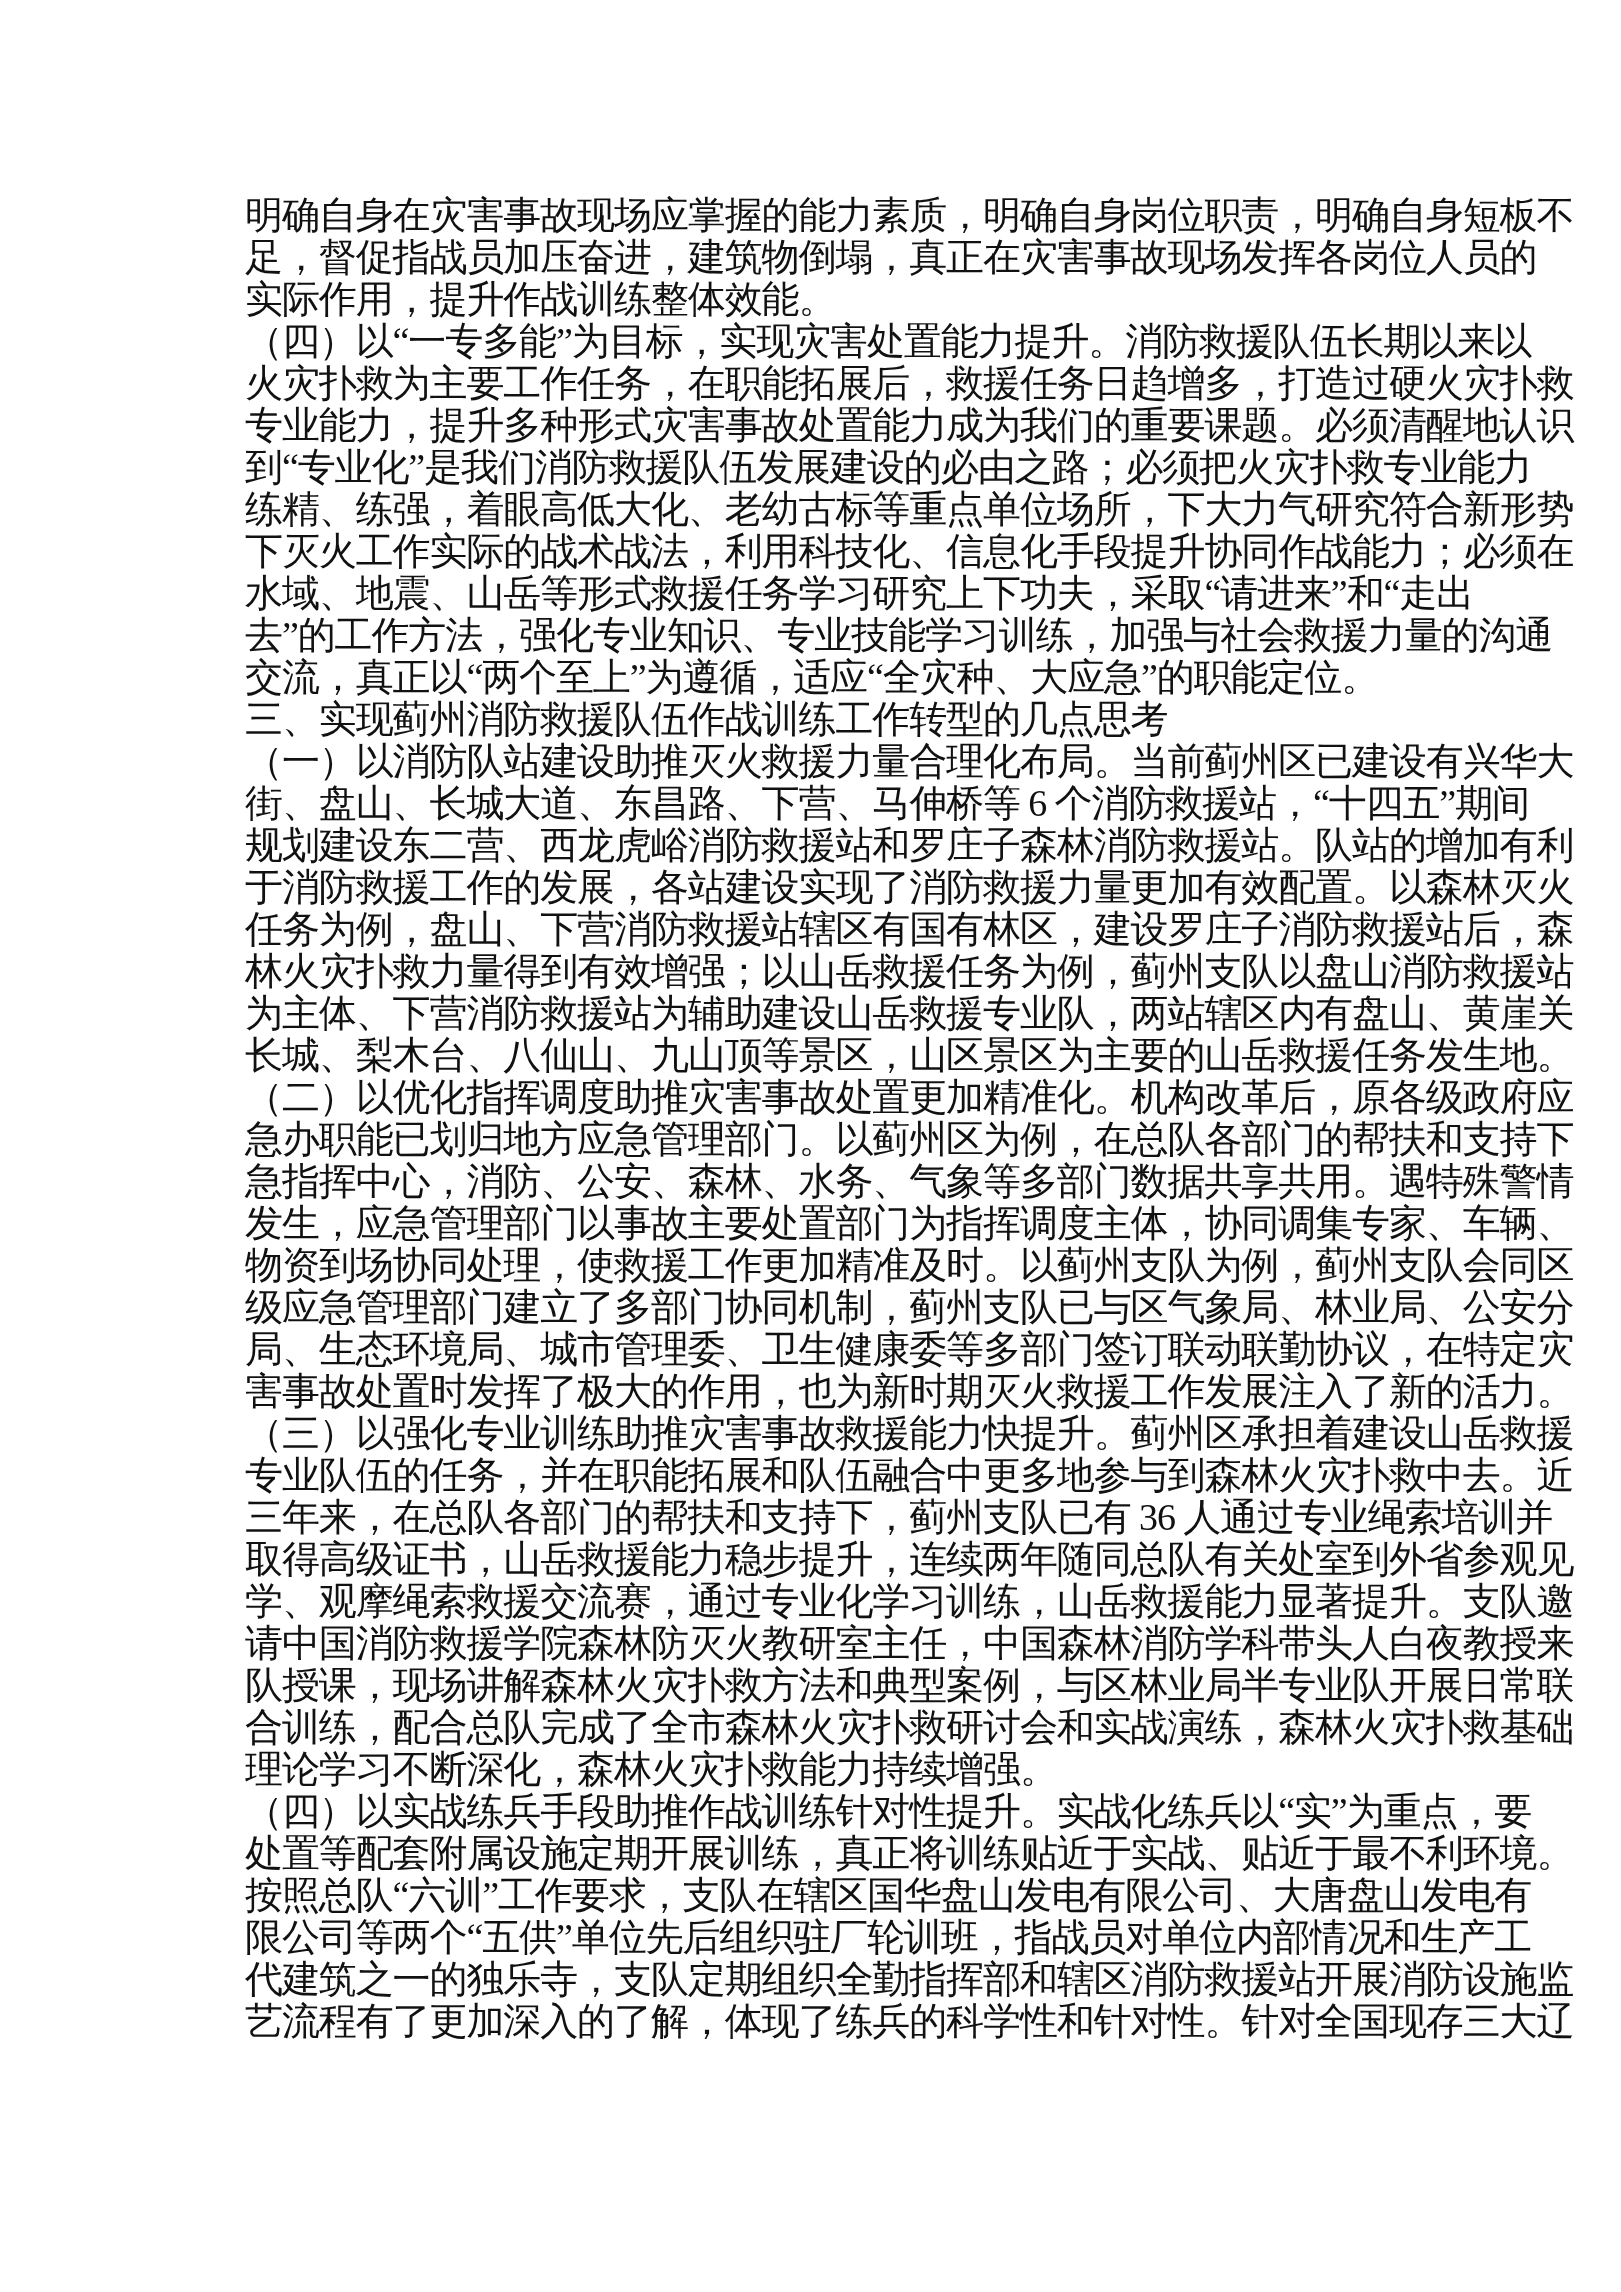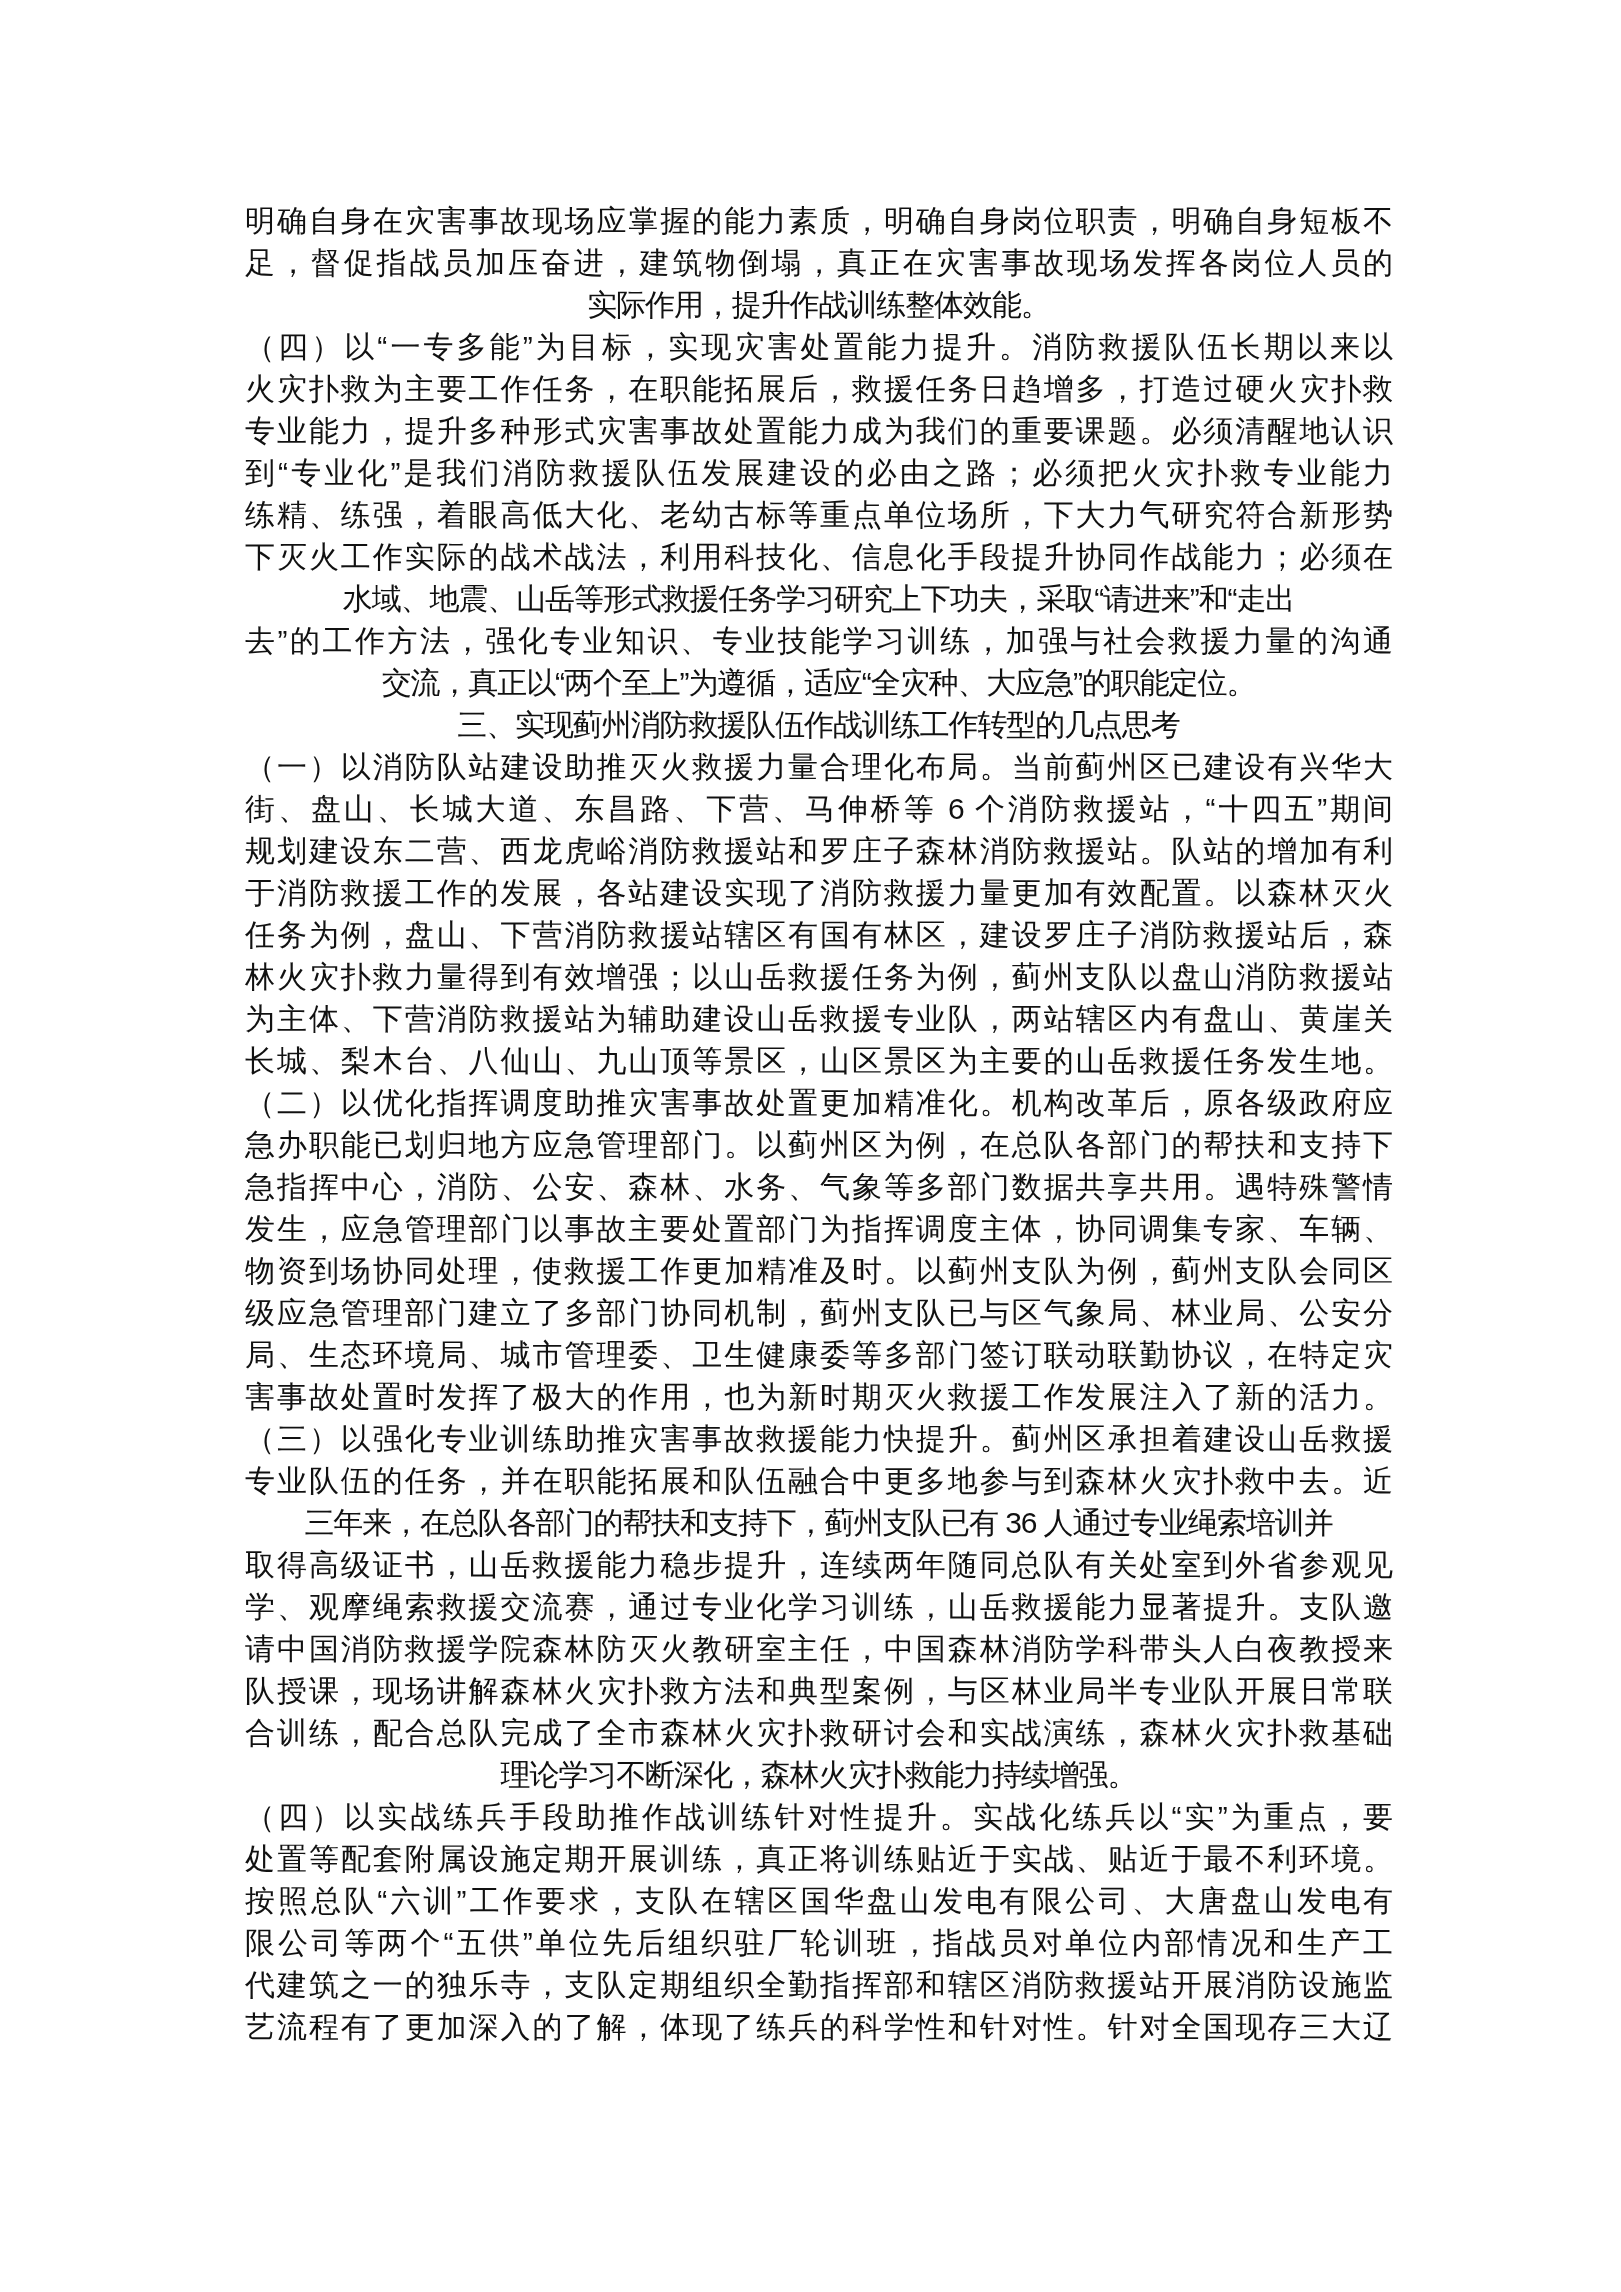--- a/index.html
+++ b/index.html
@@ -1,28 +1,28 @@
 <!DOCTYPE html>
 <html><head>
 <meta charset="utf-8">
 <style>
   html, body { margin: 0; padding: 0; background: #ffffff; }
   body { width: 1621px; height: 2293px; position: relative; overflow: hidden; }
   .page {
     position: absolute;
     left: 245px;
-    top: 200px;
+    top: 194px;
     width: 1147px;
-    font-family: Liberation Sans, sans-serif;
-    font-size: 30px;
+    font-family: Liberation Serif, serif;
+    font-size: 38px;
     line-height: 42px;
     color: #111111;
     letter-spacing: -1.1px;
   }
-  .line { display: block; white-space: nowrap; height: 42px; text-align: center; }
+  .line { display: block; white-space: nowrap; height: 42px; }
   .just { text-align: justify; text-align-last: justify; }
 </style>
 </head>
 <body>
 
 <div class="page">
   <span class="line just">明确自身在灾害事故现场应掌握的能力素质，明确自身岗位职责，明确自身短板不</span>
   <span class="line just">足，督促指战员加压奋进，建筑物倒塌，真正在灾害事故现场发挥各岗位人员的</span>
   <span class="line">实际作用，提升作战训练整体效能。</span>
   <span class="line just">（四）以“一专多能”为目标，实现灾害处置能力提升。消防救援队伍长期以来以</span>

